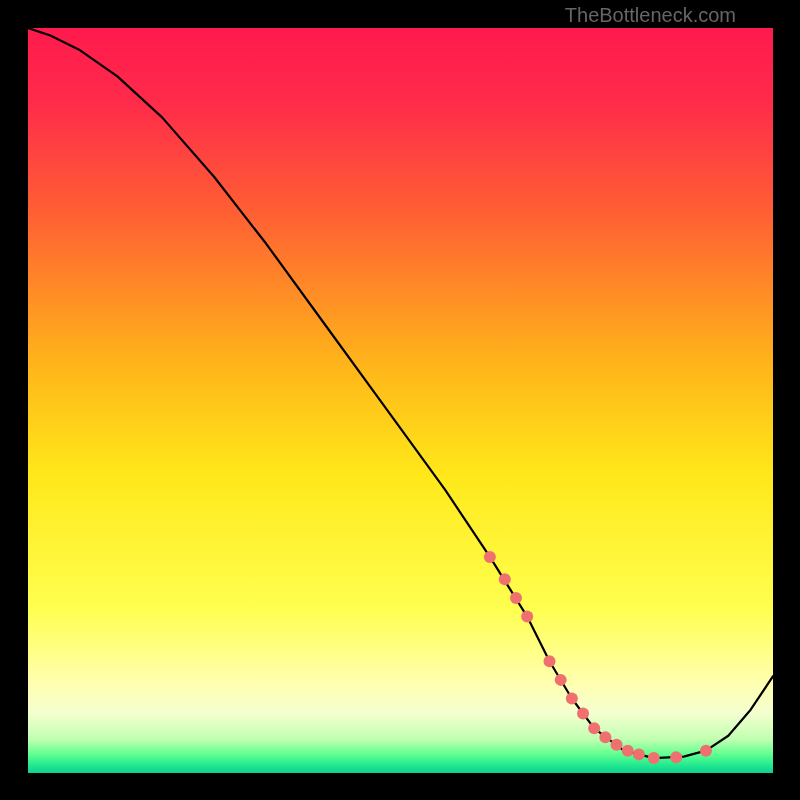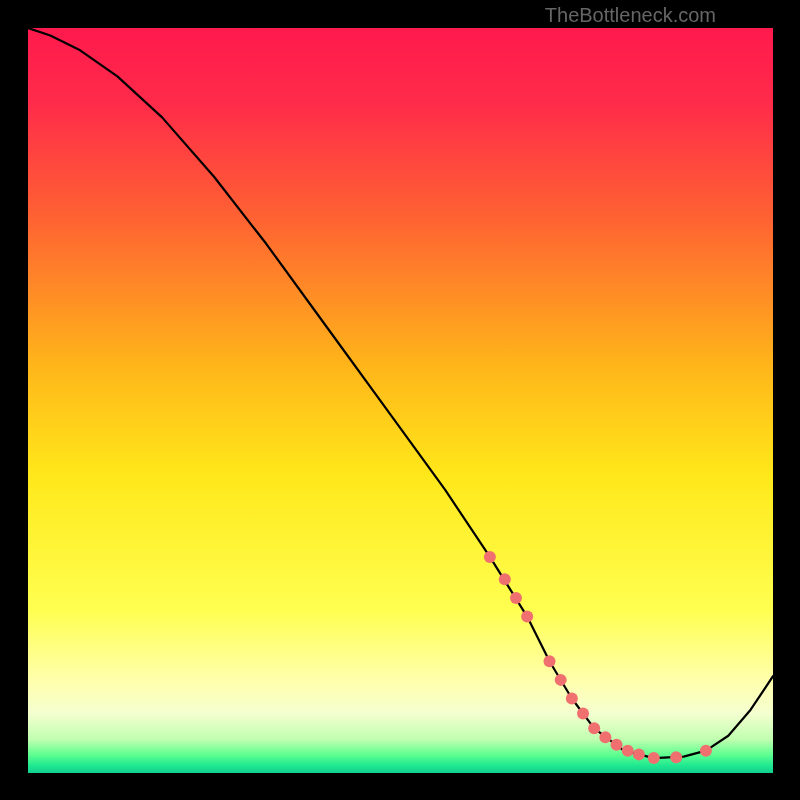--- a/index.html
+++ b/index.html
@@ -9,20 +9,21 @@
     width: 800px;
     height: 800px;
     overflow: hidden;
     font-family: Arial, sans-serif;
   }
   .container {
     position: relative;
     width: 738px;
     height: 800px;
     background: #000;
+    padding-left: 20px;
   }
   .watermark {
     position: absolute;
     top: 4px;
     right: 22px;
     color: #666666;
     font-size: 20px;
     font-weight: normal;
     z-index: 10;
   }

